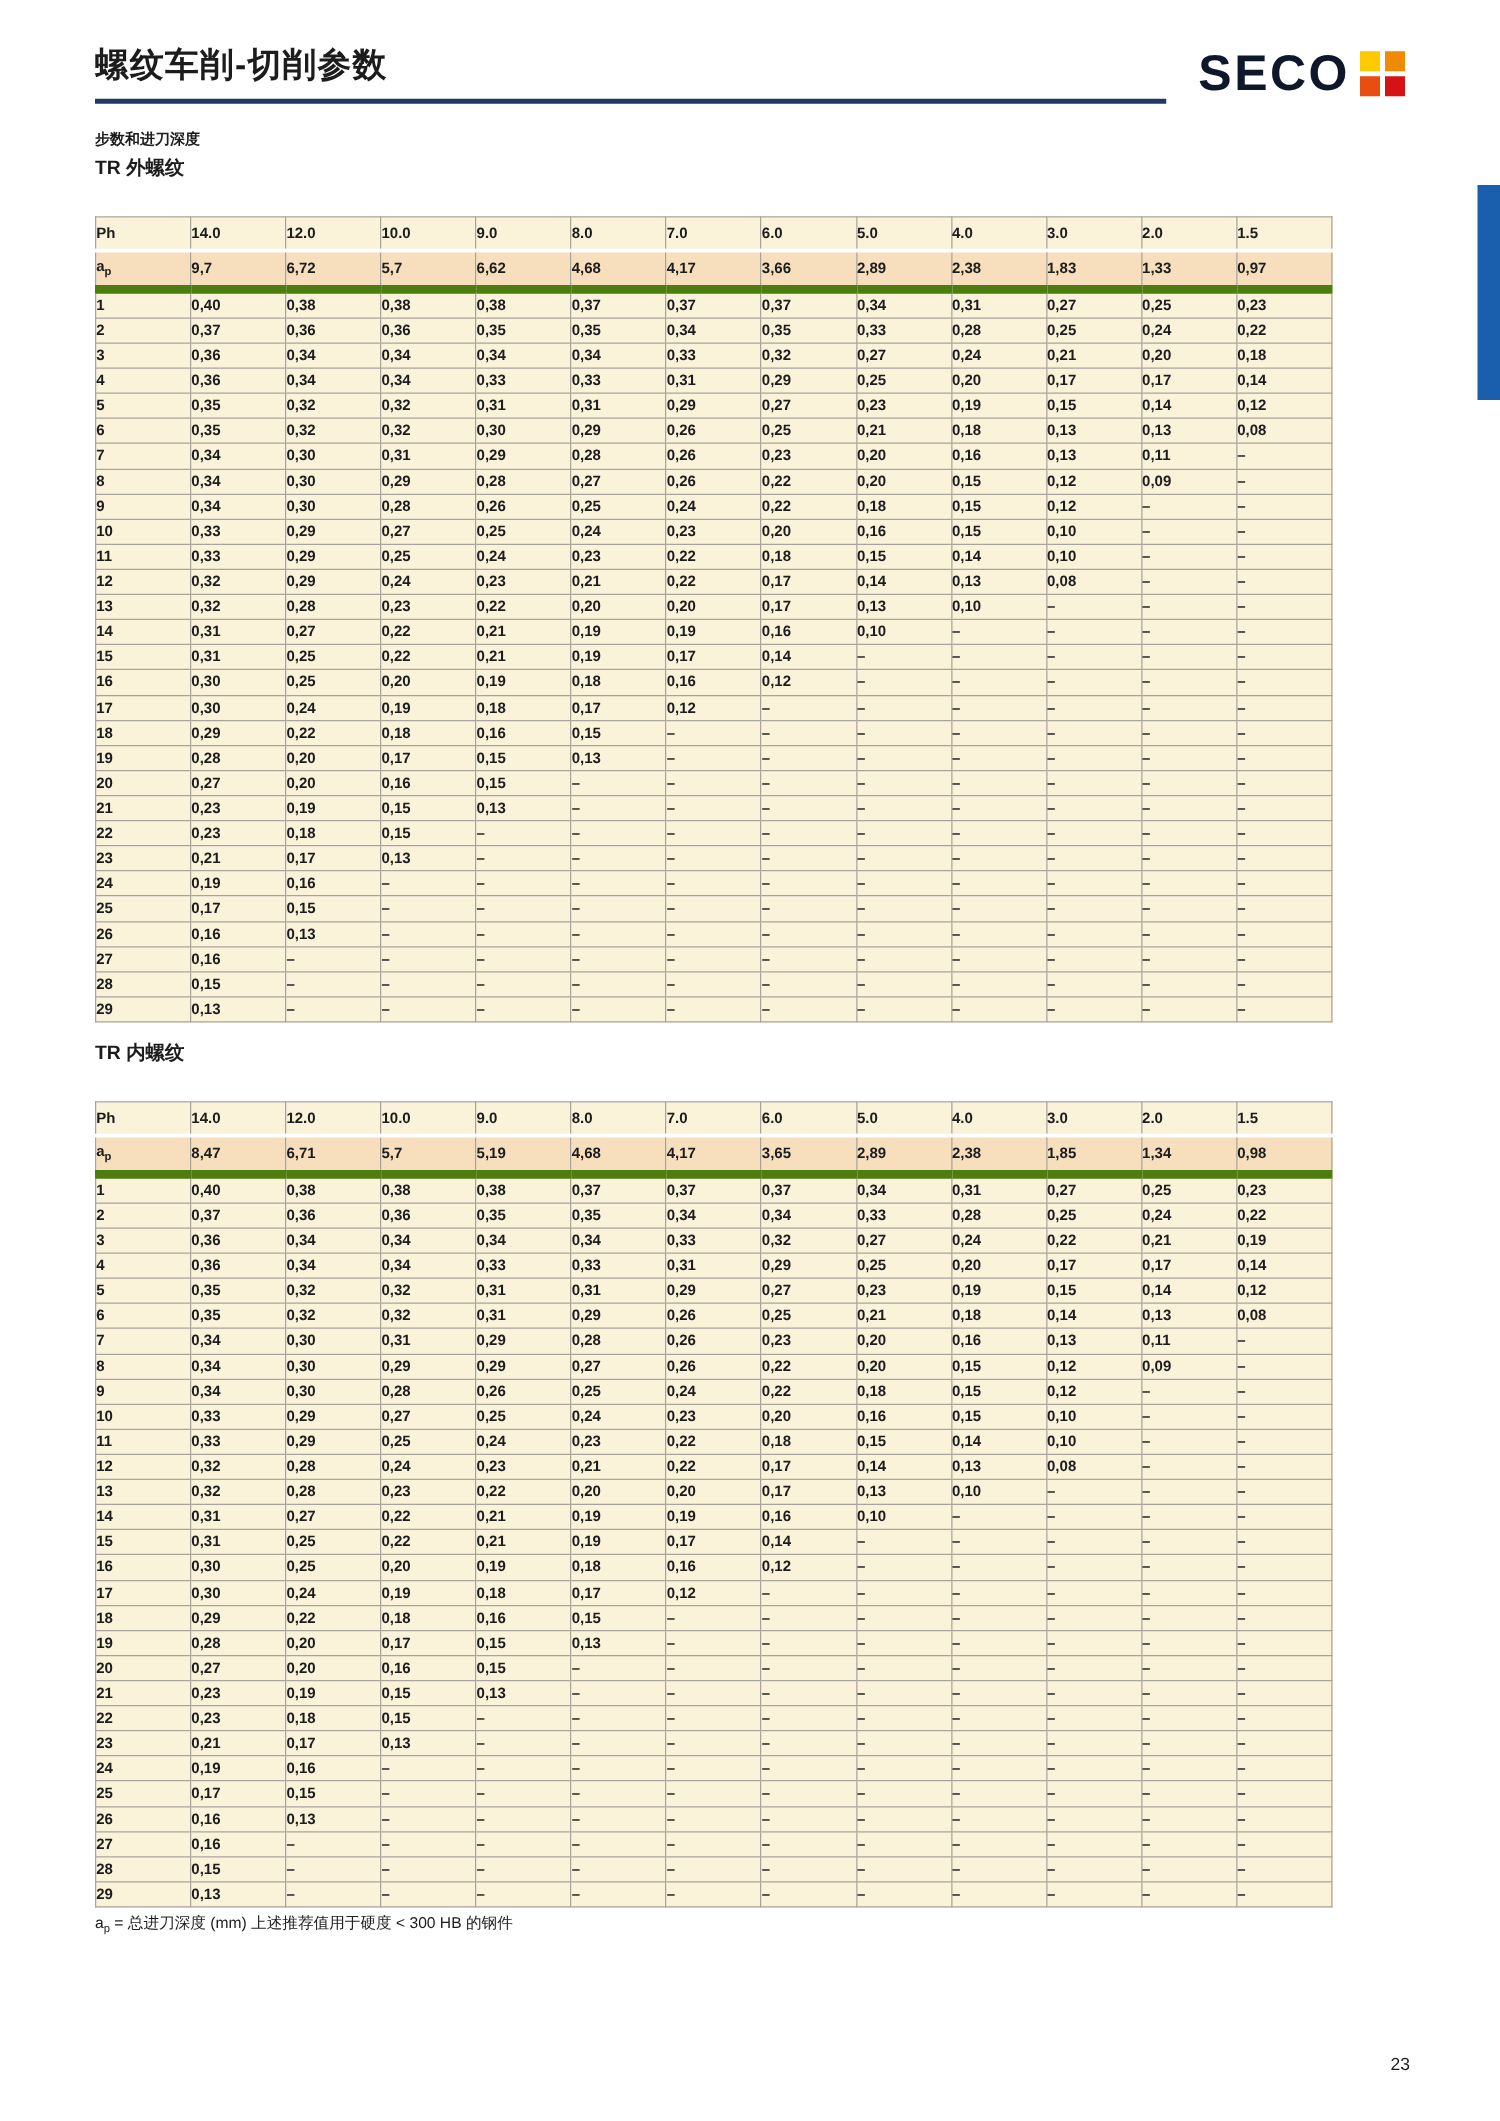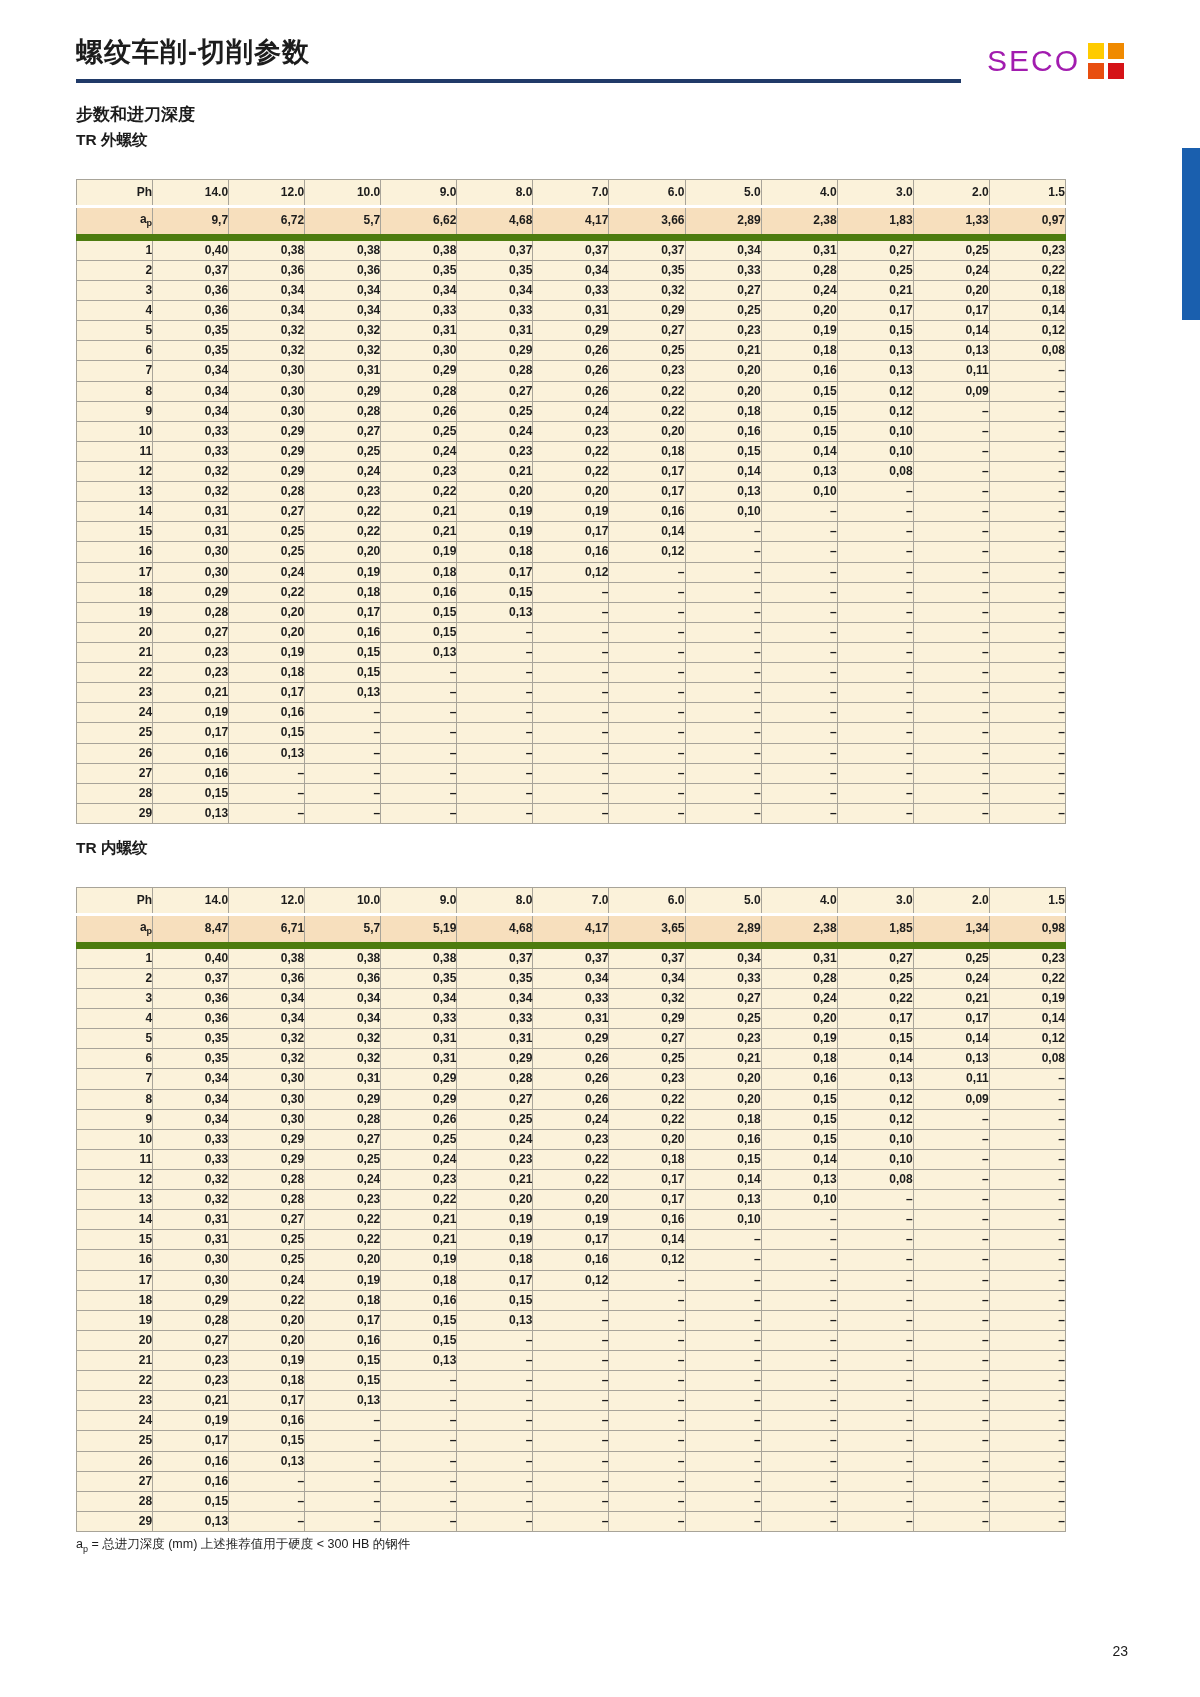--- a/index.html
+++ b/index.html
@@ -6,35 +6,35 @@
   body{
     width:1200px;height:1697px;position:relative;background:#ffffff;
     font-family:"Liberation Sans","DejaVu Sans",sans-serif;color:#1c1c1c;overflow:hidden;
   }
   .page{padding:34px 76px 0 76px;}
   
   .header{display:flex;align-items:flex-end;margin-bottom:20px;}
   .title-wrap{flex:1;border-bottom:4px solid #203a68;padding-bottom:9px;}
   .page-title{font-size:27px;font-weight:bold;letter-spacing:1px;}
   .logo{display:flex;align-items:center;margin-left:26px;padding-bottom:4px;}
-  .logo-text{font-size:30px;font-weight:normal;color:#a21caf;letter-spacing:2px;line-height:1;}
+  .logo-text{font-size:40px;font-weight:bold;color:#0f172a;letter-spacing:2px;line-height:1;}
   .logo-icon{display:grid;grid-template-columns:1fr 1fr;grid-template-rows:1fr 1fr;gap:4px;
     width:36px;height:36px;margin-left:8px;}
   .logo-icon .q1{background:#ffcb00;}
   .logo-icon .q2{background:#f08a00;}
   .logo-icon .q3{background:#e84e0f;}
   .logo-icon .q4{background:#d51317;}
   
   .side-tab{position:absolute;top:148px;right:0;width:18px;height:172px;background:#1a5fae;}
   
-  .section-heading{font-size:17px;font-weight:bold;margin:0 0 4px 0;}
+  .section-heading{font-size:12px;font-weight:bold;margin:0 0 4px 0;}
   .table-title{font-size:15.5px;font-weight:bold;margin:0 0 6px 0;}
   .table-title.second{margin-top:14px;}
   
-  .param-table{table-layout:fixed;width:990px;border-collapse:collapse;text-align:right;
+  .param-table{table-layout:fixed;width:990px;border-collapse:collapse;text-align:left;
     font-size:12px;border:1.5px solid #8c887e;margin-top:28px;}
   .param-table th,.param-table td{border:1px solid #a8a499;background:#fbf2da;font-weight:bold;
     padding:2px 0;line-height:1.26;}
   .param-table .head-row th{padding:5px 0;border-bottom:3px solid #ffffff;}
   .param-table .ap-row th,.param-table .ap-row td{background:#f7dfbd;padding:4px 0;
     border-bottom:7px solid #4d7c0f;}
   .param-table sub{font-size:9px;}
   
   .footnote{font-size:12.5px;margin-top:4px;}
   .footnote sub{font-size:9px;}

